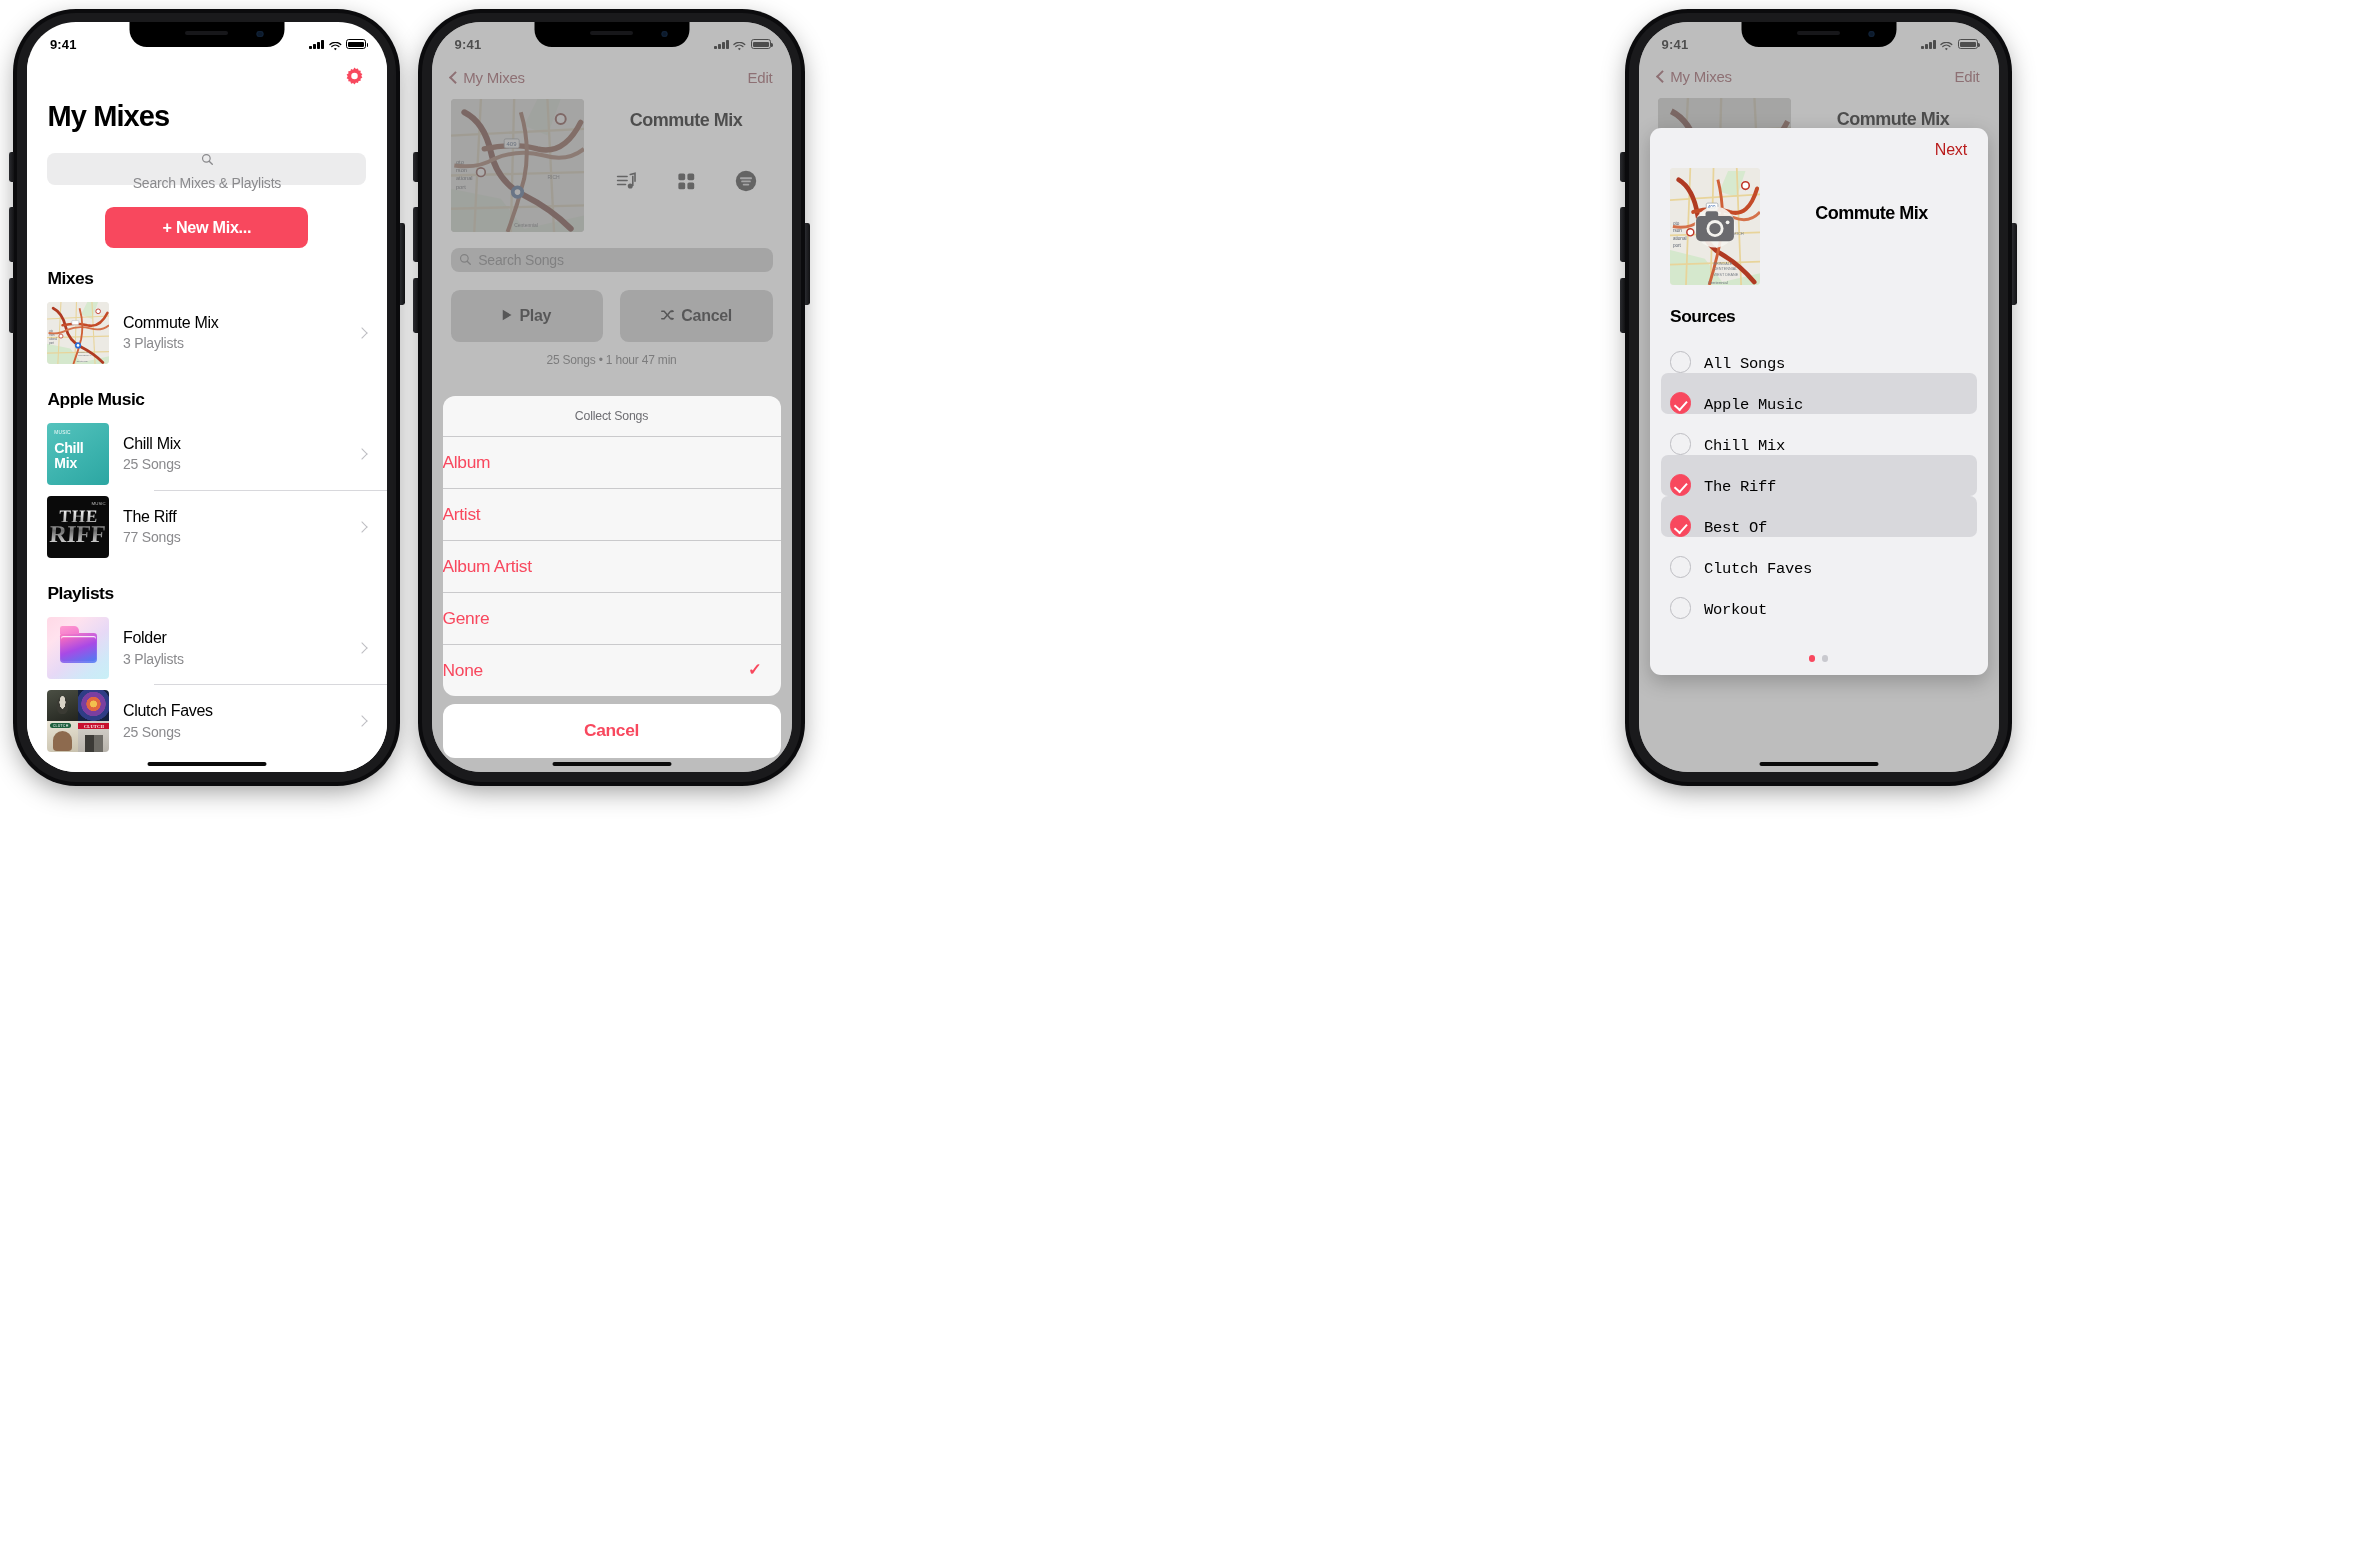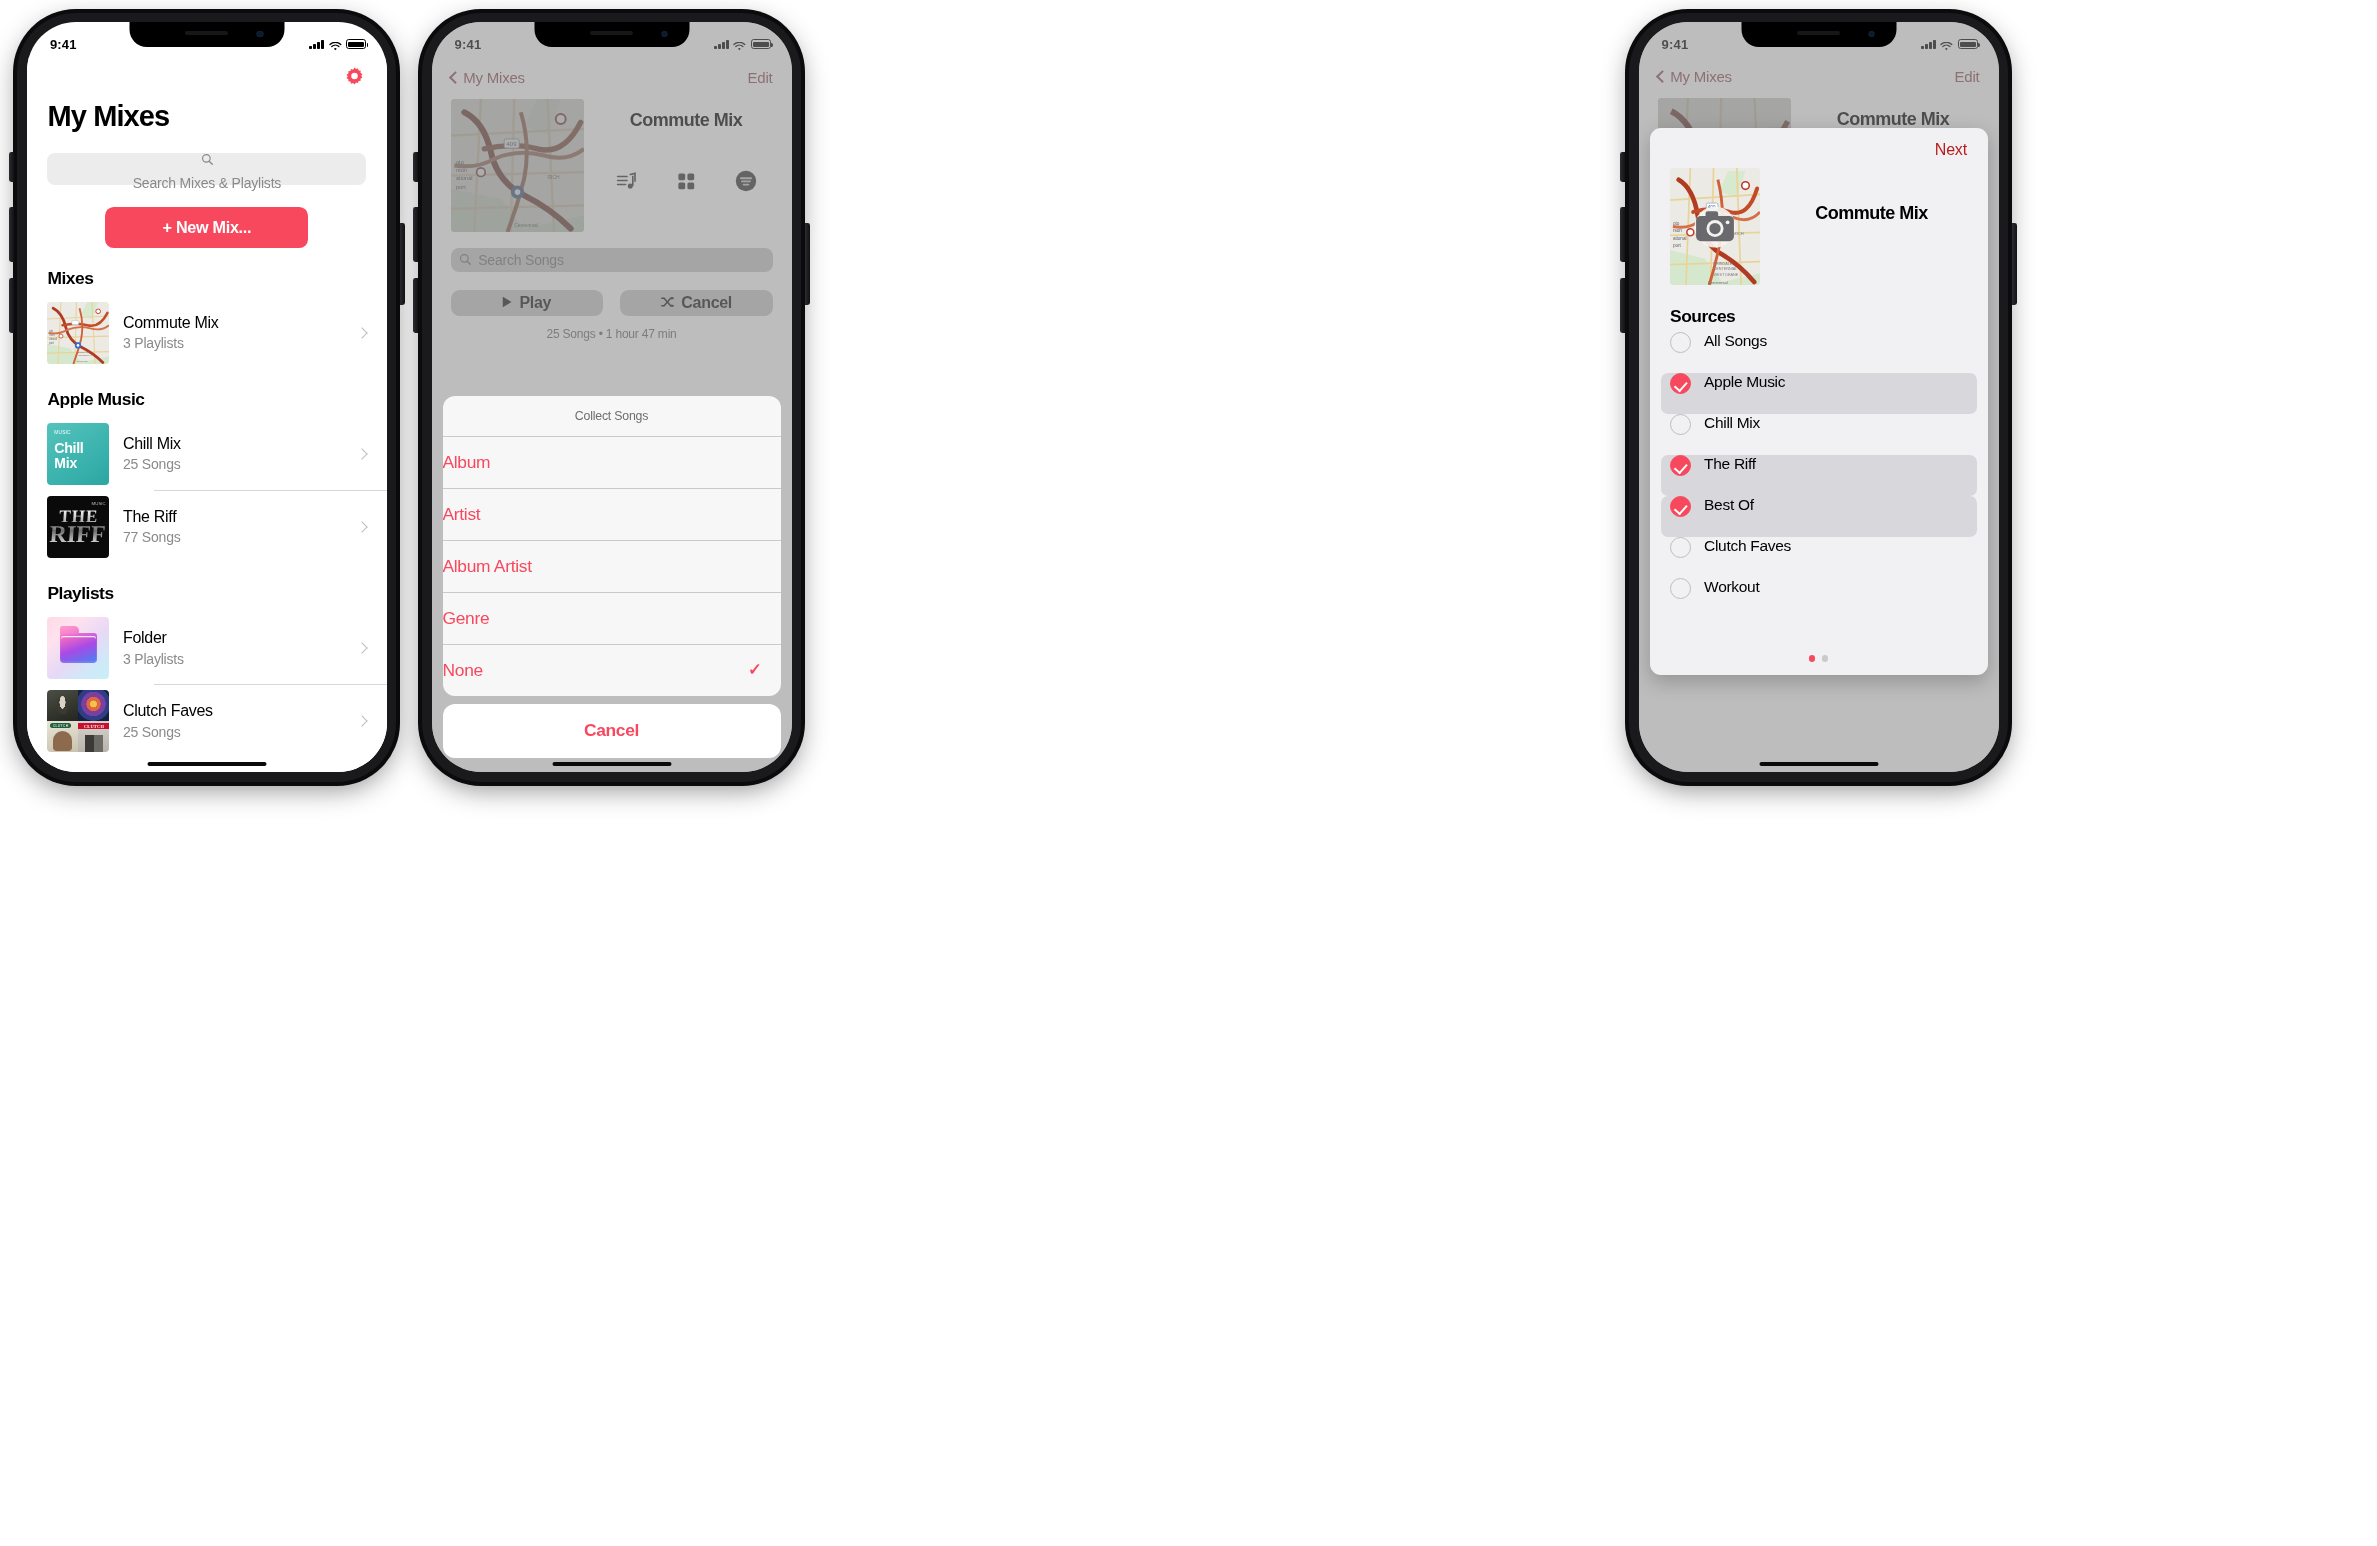--- a/index.html
+++ b/index.html
@@ -192,21 +192,21 @@
   .hero .rt .nm { font-size: 18px; font-weight: bold; letter-spacing: -0.5px; text-align: center; }
   .tools { display: flex; justify-content: center; gap: 32.5px; margin-top: 36px; }
   .tool { width: 27px; height: 27px; display: flex; align-items: center; justify-content: center; }
   .searchbar2 {
     margin: 16px 19px 0; height: 24px; background: #ececed; border-radius: 8px;
     display: flex; align-items: center; padding: 0 8.7px; gap: 6.3px;
   }
   .searchbar2 .ph { color: #8a8a8d; font-size: 14px; letter-spacing: -0.2px; }
   .pair { display: flex; gap: 17.4px; padding: 17.4px 19px 0; }
   .pbtn {
-    flex: 1; height: 26px; background: #ececed; border-radius: 8.7px;
+    flex: 1; height: 52px; background: #ececed; border-radius: 8.7px;
     display: flex; align-items: center; justify-content: center; gap: 7.1px;
     font-size: 16px; font-weight: bold; letter-spacing: -0.3px; color: #1b1b1e;
   }
   .statline { text-align: center; font-size: 12px; color: #7e7e82; margin-top: 11px; letter-spacing: -0.2px; }
   .songrow { display: flex; align-items: center; gap: 11px; padding: 8px 19px; }
   .songrow .t { font-size: 15px; letter-spacing: -0.2px; }
 
   
   .sheet { position: absolute; left: 11px; right: 11px; bottom: 14.3px; z-index: 40; }
   .sheet-group { background: rgba(249,249,249,.96); border-radius: 12px; overflow: hidden; backdrop-filter: blur(6.3px); }
@@ -233,23 +233,23 @@
   .modal .m-hero { display: flex; gap: 16px; padding: 9.5px 20.6px 0; }
   .modal .m-art { width: 90px; height: 117px; position: relative; }
   .cam-badge {
     position: absolute; left: 50%; top: 50%; transform: translate(-50%,-50%);
     width: 41px; height: 41px; border-radius: 50%; background: rgba(245,244,240,.92);
     display: flex; align-items: center; justify-content: center;
   }
   .modal .m-name { flex: 1; font-size: 18px; font-weight: bold; letter-spacing: -0.5px; padding-top: 35px; text-align: center; }
   .modal .m-sec { font-size: 17.4px; font-weight: bold; letter-spacing: -0.5px; padding: 20.6px 20.6px 4.8px; }
   .src-row {
-    display: flex; align-items: flex-start; gap: 12.7px;
+    display: flex; align-items: flex-end; gap: 12.7px;
     margin: 0 11px; padding: 0 9.5px; height: 41px; border-radius: 7.1px;
-    font-size: 15.5px; letter-spacing: -0.3px; color: #000;
+    font-size: 15.5px; letter-spacing: -0.3px; color: #000; font-family: Liberation Mono, monospace;
   }
   .src-row.on { background: #d8d8dc; }
   .radio { width: 21.4px; height: 21.4px; border-radius: 50%; border: 1.4px solid #bdbdc2; flex: none; }
   .radio.on { background: #f8485e; border-color: #f8485e; position: relative; }
   .radio.on::after {
     content: ""; position: absolute; left: 6.3px; top: 4.8px;
     width: 5.5px; height: 9.5px; border-right: 2.1px solid #fff; border-bottom: 2.1px solid #fff;
     transform: rotate(42deg);
   }
   .dots { position: absolute; left: 0; right: 0; bottom: 13.5px; display: flex; justify-content: center; gap: 7.1px; }

